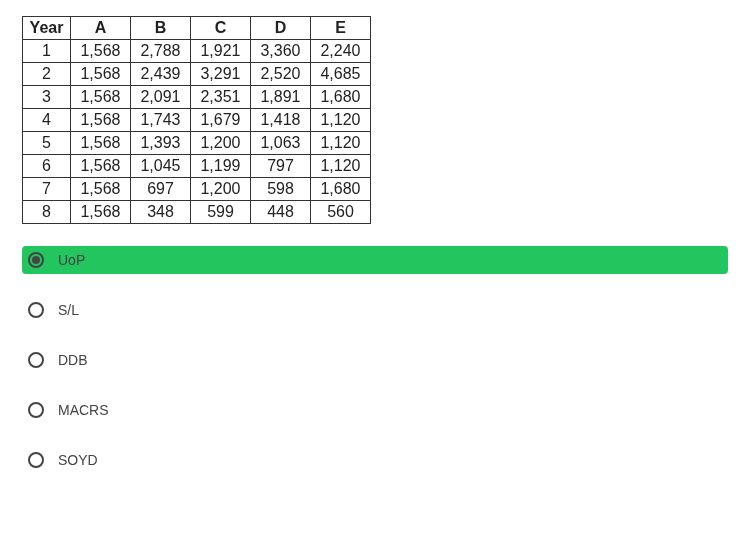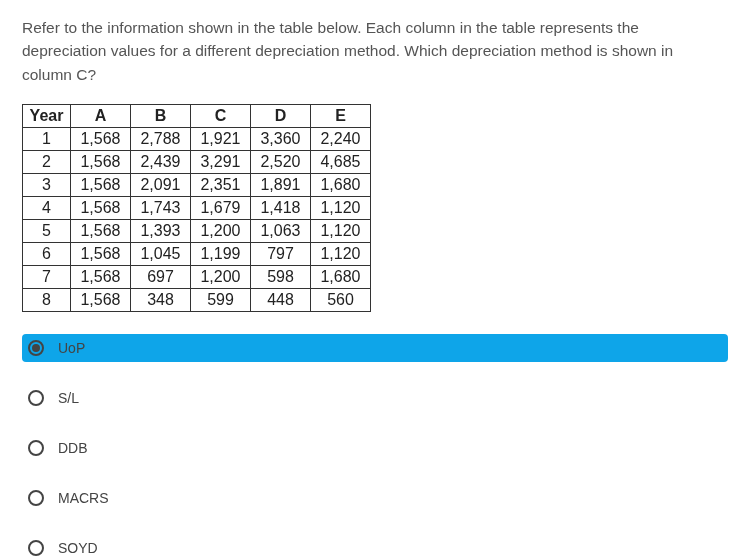--- a/index.html
+++ b/index.html
@@ -49,21 +49,21 @@
     margin-top: 4px;
   }
   .option {
     display: flex;
     align-items: center;
     gap: 14px;
     padding: 6px 8px 6px 6px;
     border-radius: 4px;
   }
   .option.selected {
-    background: #0ea5e9;
+    background: #22c55e;
   }
   .radio {
     width: 16px;
     height: 16px;
     border: 2px solid #444;
     border-radius: 50%;
     box-sizing: border-box;
     display: inline-flex;
     align-items: center;
     justify-content: center;
@@ -80,21 +80,20 @@
   .option-label {
     font-size: 14px;
     color: #444;
   }
 </style>
 </head>
 <body>
 
 <div class="page">
 
-  <div class="question">Refer to the information shown in the table below. Each column in the table represents the depreciation values for a different depreciation method. Which depreciation method is shown in column C?</div>
 
   <table class="depr">
     <thead>
       <tr>
         <th class="col-year">Year</th>
         <th class="col-val">A</th>
         <th class="col-val">B</th>
         <th class="col-val">C</th>
         <th class="col-val">D</th>
         <th class="col-val">E</th>

